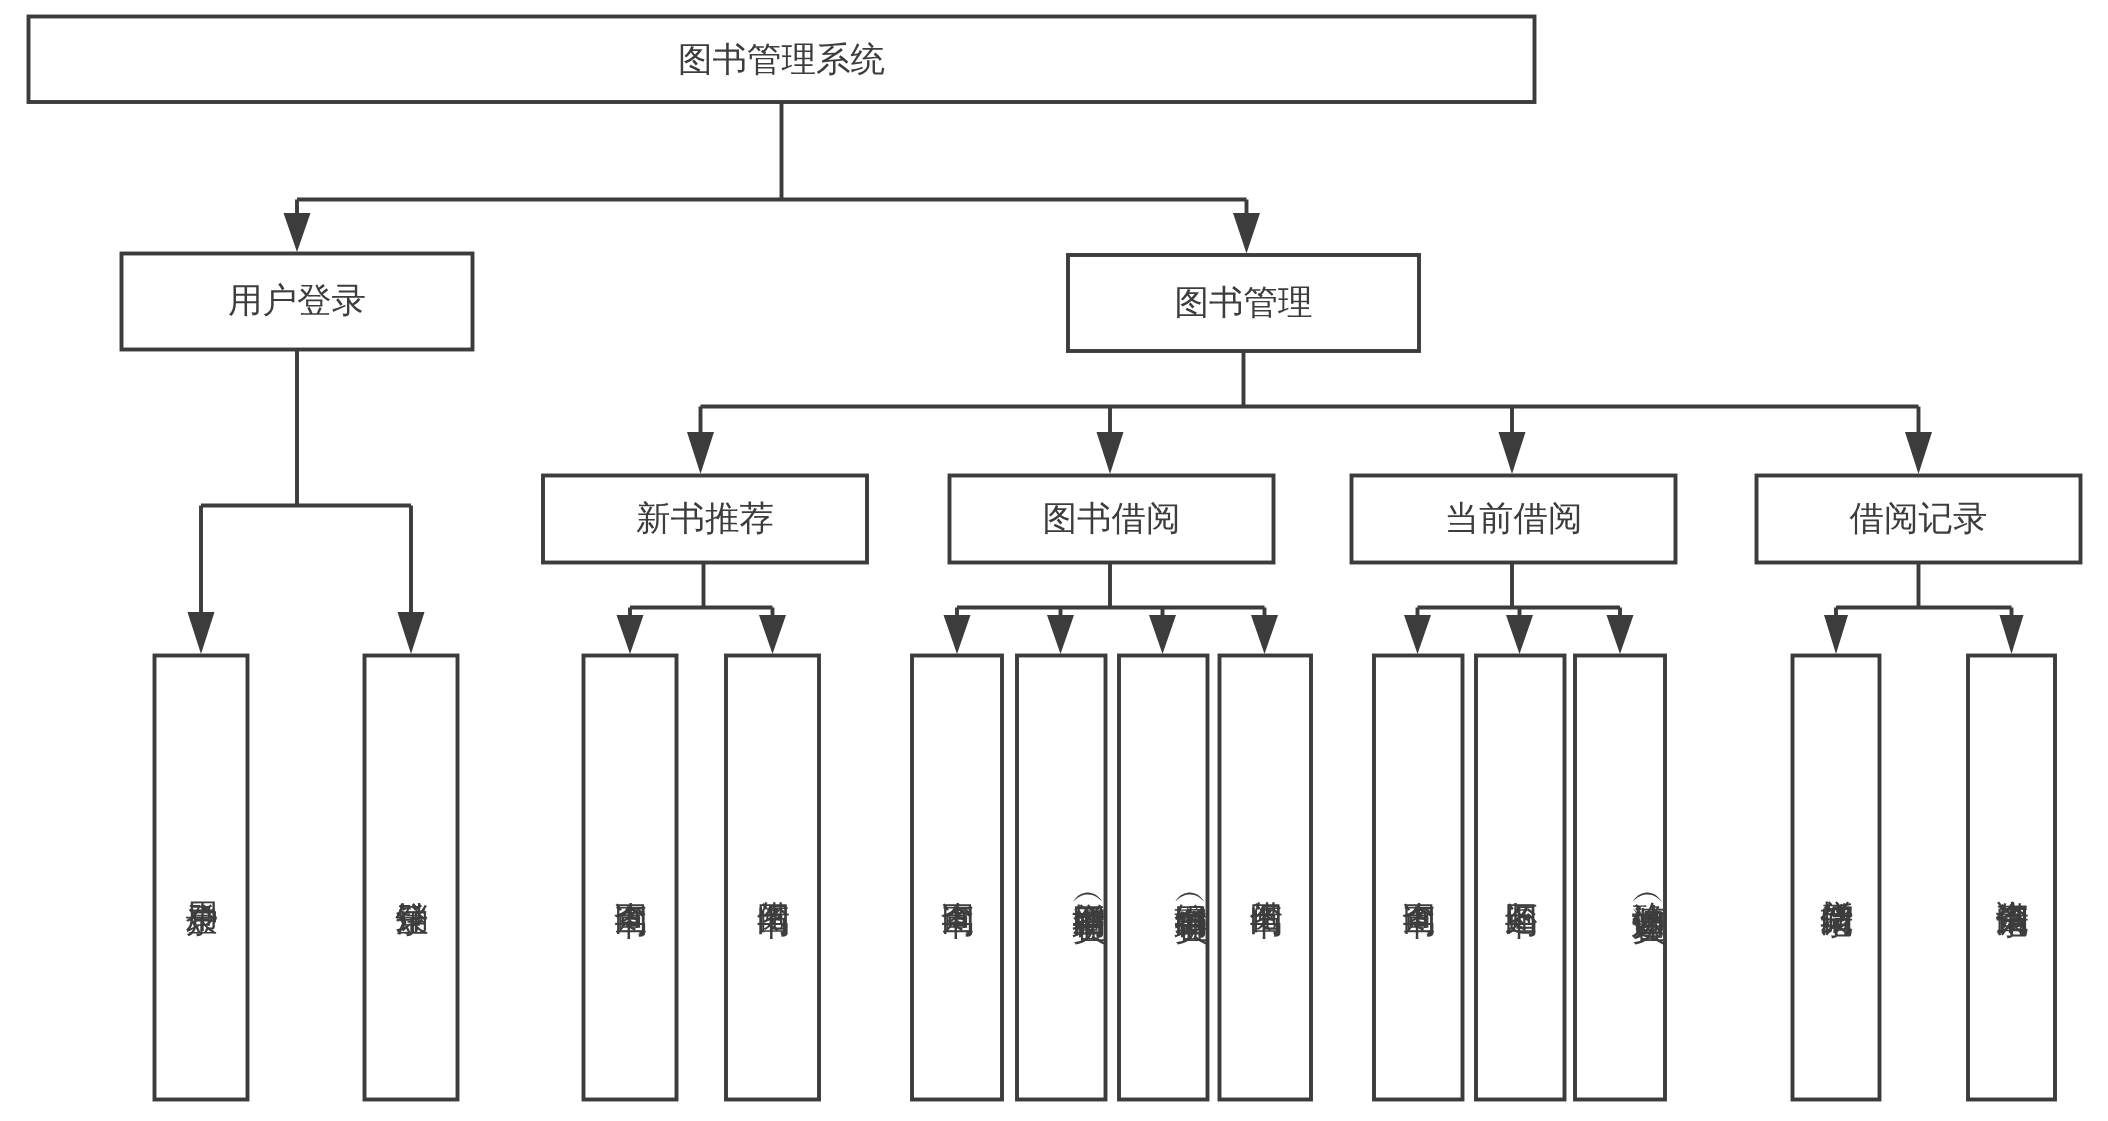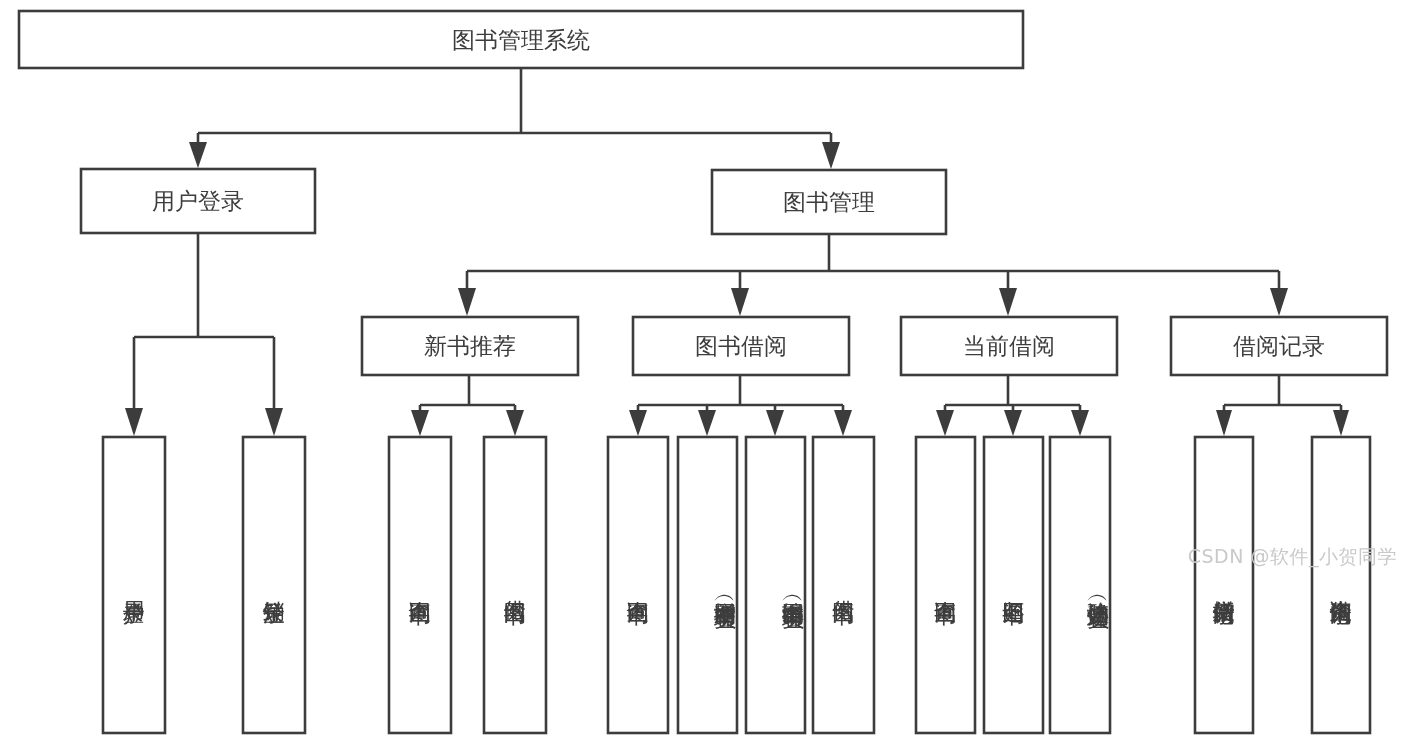--- a/index.html
+++ b/index.html
@@ -245,21 +245,20 @@
     </g>
     <g>
       <rect class="node-box" x="1312" y="437" width="58" height="296"></rect>
       <foreignObject x="1312" y="437" width="58" height="296">
         <div xmlns="http://www.w3.org/1999/xhtml" class="vtext">查询借阅记录</div>
       </foreignObject>
     </g>
 
   </svg>
 
-  <div class="watermark">CSDN @软件_小贺同学</div>
 </div>
 
 <style>
   .vtext {
     width: 100%;
     height: 100%;
     box-sizing: border-box;
     display: flex;
     align-items: center;
     justify-content: center;

